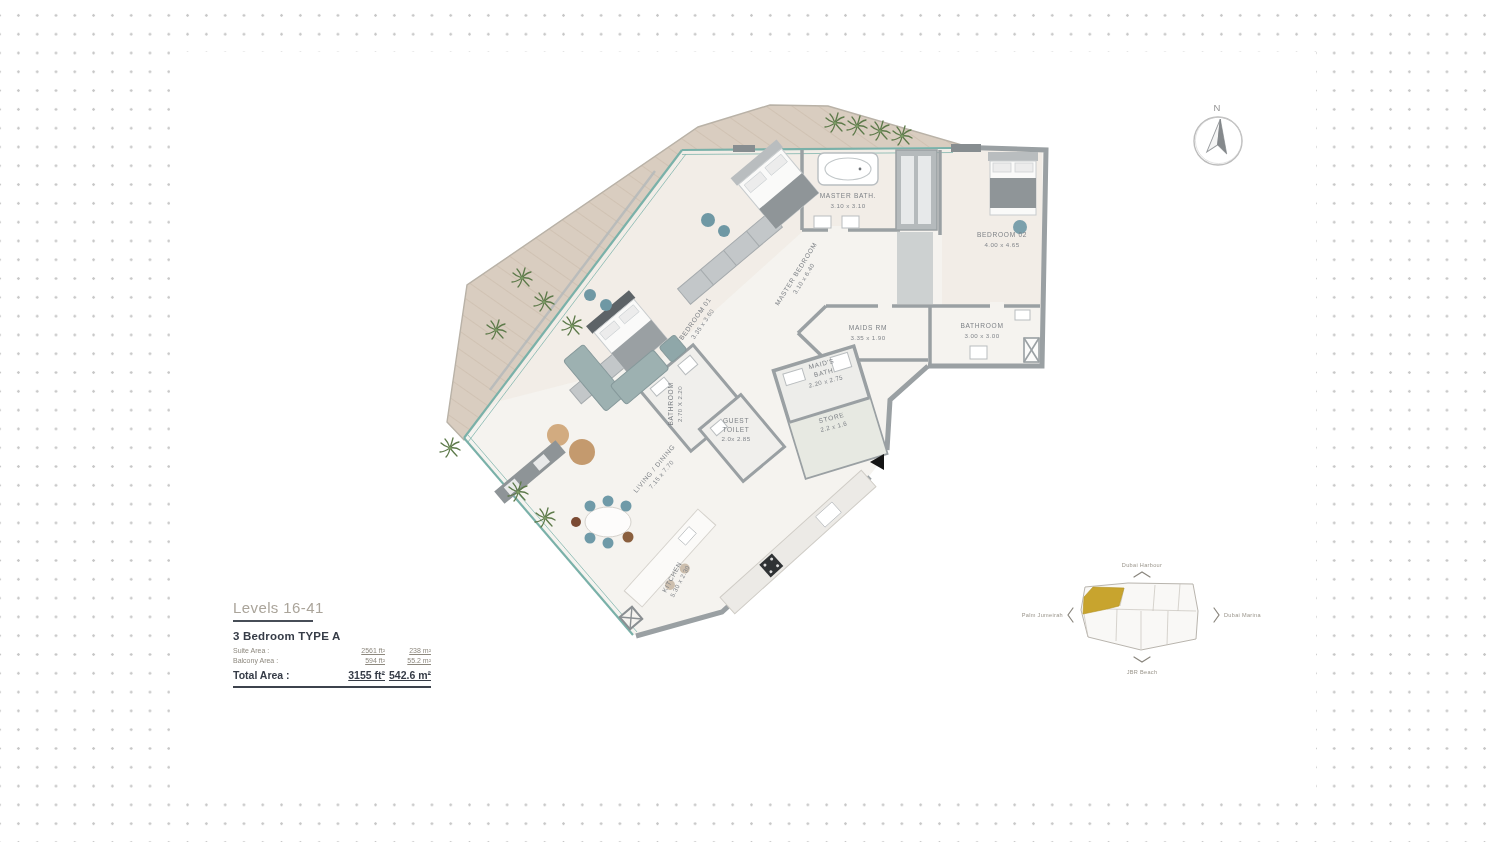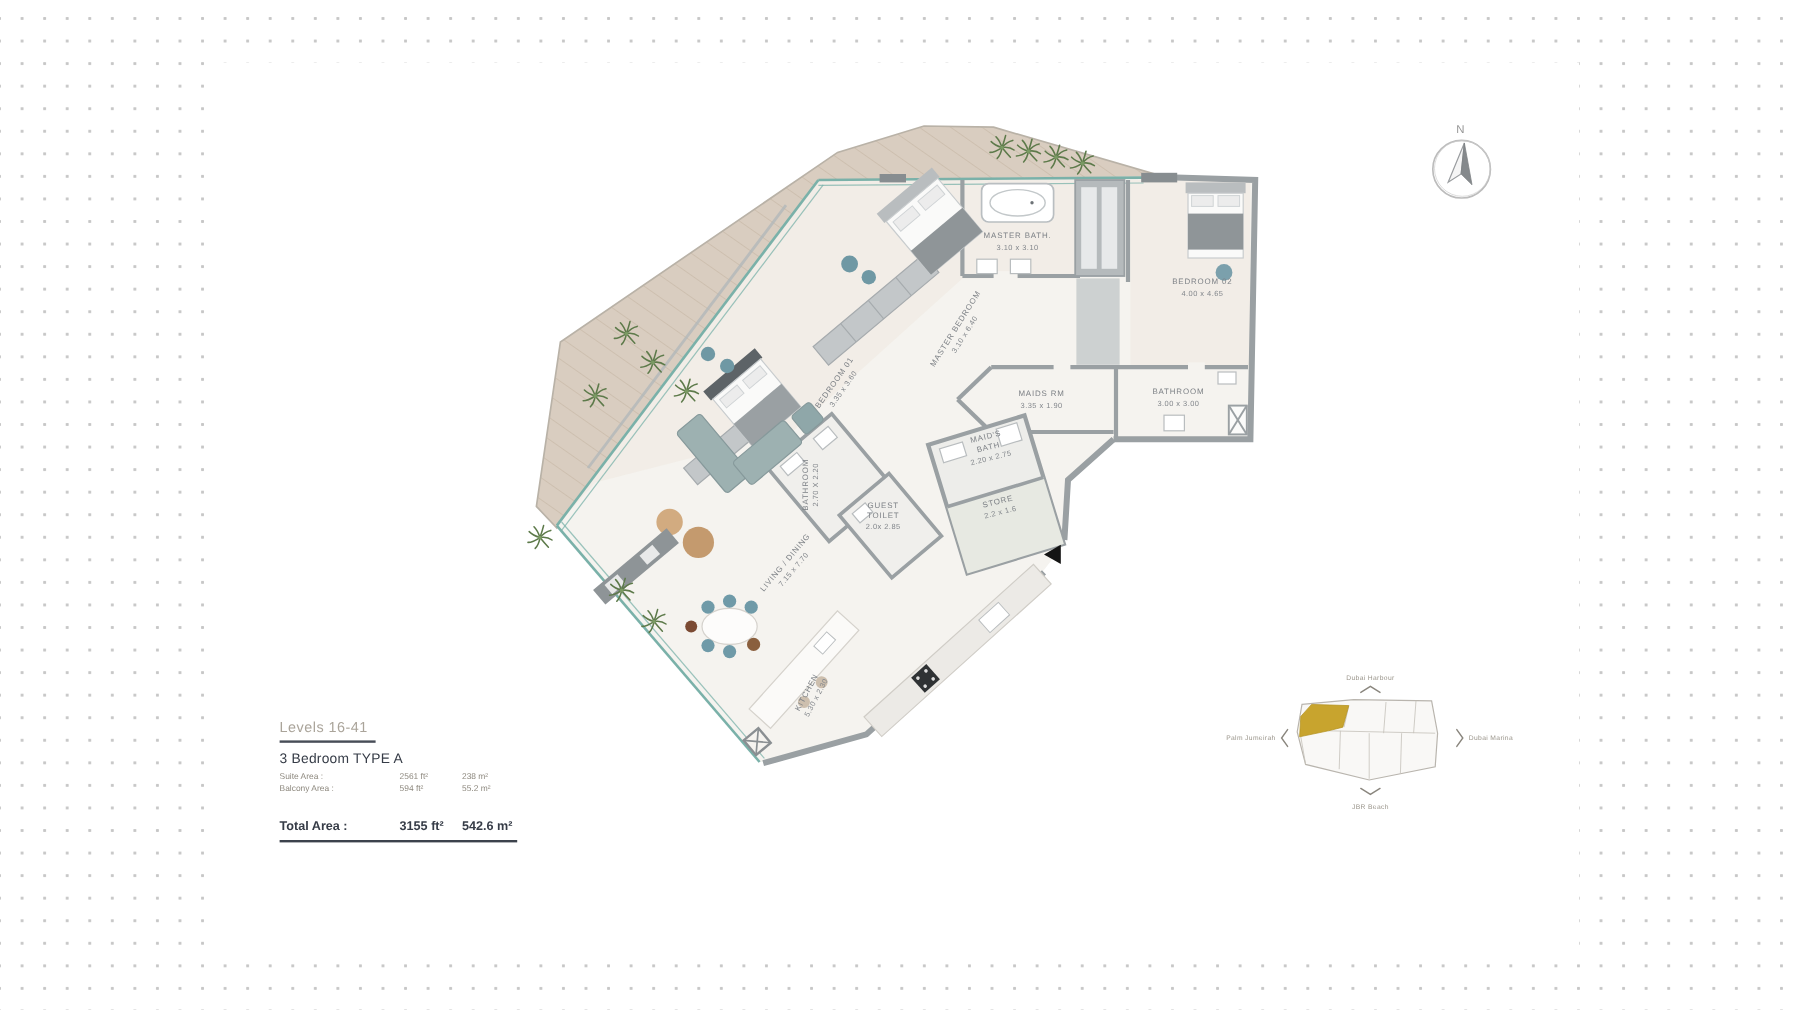--- a/index.html
+++ b/index.html
@@ -10,28 +10,28 @@
     background-size:18.8px 18.8px;background-position:9px 6px;}
   .content-panel{position:absolute;left:170px;top:52px;width:1146px;height:737px;background:#ffffff;}
   .floorplan{position:absolute;left:430px;top:90px;width:640px;height:580px;}
   .compass{position:absolute;left:1188px;top:95px;width:60px;height:82px;}
   .sitemap{position:absolute;left:1020px;top:553px;width:250px;height:132px;}
   svg text{font-family:"Liberation Sans", sans-serif;}
   .room-label{font-size:6.6px;fill:#7d8186;letter-spacing:.7px;}
   .room-dims{font-size:6.2px;fill:#83878c;letter-spacing:.4px;}
   .map-label{font-size:5.6px;fill:#9a958b;letter-spacing:.3px;}
   .legend{position:absolute;left:233px;top:599px;width:198px;}
-  .legend .levels{font-size:12px;color:#aaa49a;letter-spacing:.4px;padding-bottom:3px;}
+  .legend .levels{font-size:15px;color:#aaa49a;letter-spacing:.4px;padding-bottom:3px;}
   .legend .levels-rule{width:80px;height:0;border-bottom:2.4px solid #474d57;margin-top:1px;}
-  .legend .unit-type{font-size:11.5px;font-weight:normal;color:#363c47;margin-top:8px;letter-spacing:.2px;}
+  .legend .unit-type{font-size:11.5px;font-weight:bold;color:#363c47;margin-top:8px;letter-spacing:.2px;}
   .legend .rows{margin-top:4px;}
   .legend .row{display:grid;grid-template-columns:100px 52px 46px;align-items:baseline;}
   .legend .row.small{font-size:7px;color:#8d887e;line-height:10px;}
-  .legend .row .v{text-align:left;}
-  .legend .row.total{font-size:10.5px;font-weight:bold;color:#363c47;margin-top:20px;}
+  .legend .row .v{text-align:right;text-decoration:underline;}
+  .legend .row.total{font-size:10.5px;font-weight:bold;color:#363c47;margin-top:3px;}
   .legend .bottom-rule{border-bottom:2.6px solid #3c424c;margin-top:5px;width:198px;}
 </style>
 </head>
 <body>
 
 <div class="page">
 
   <div class="content-panel"></div>
 
   <svg class="floorplan" viewBox="0 0 640 580">

